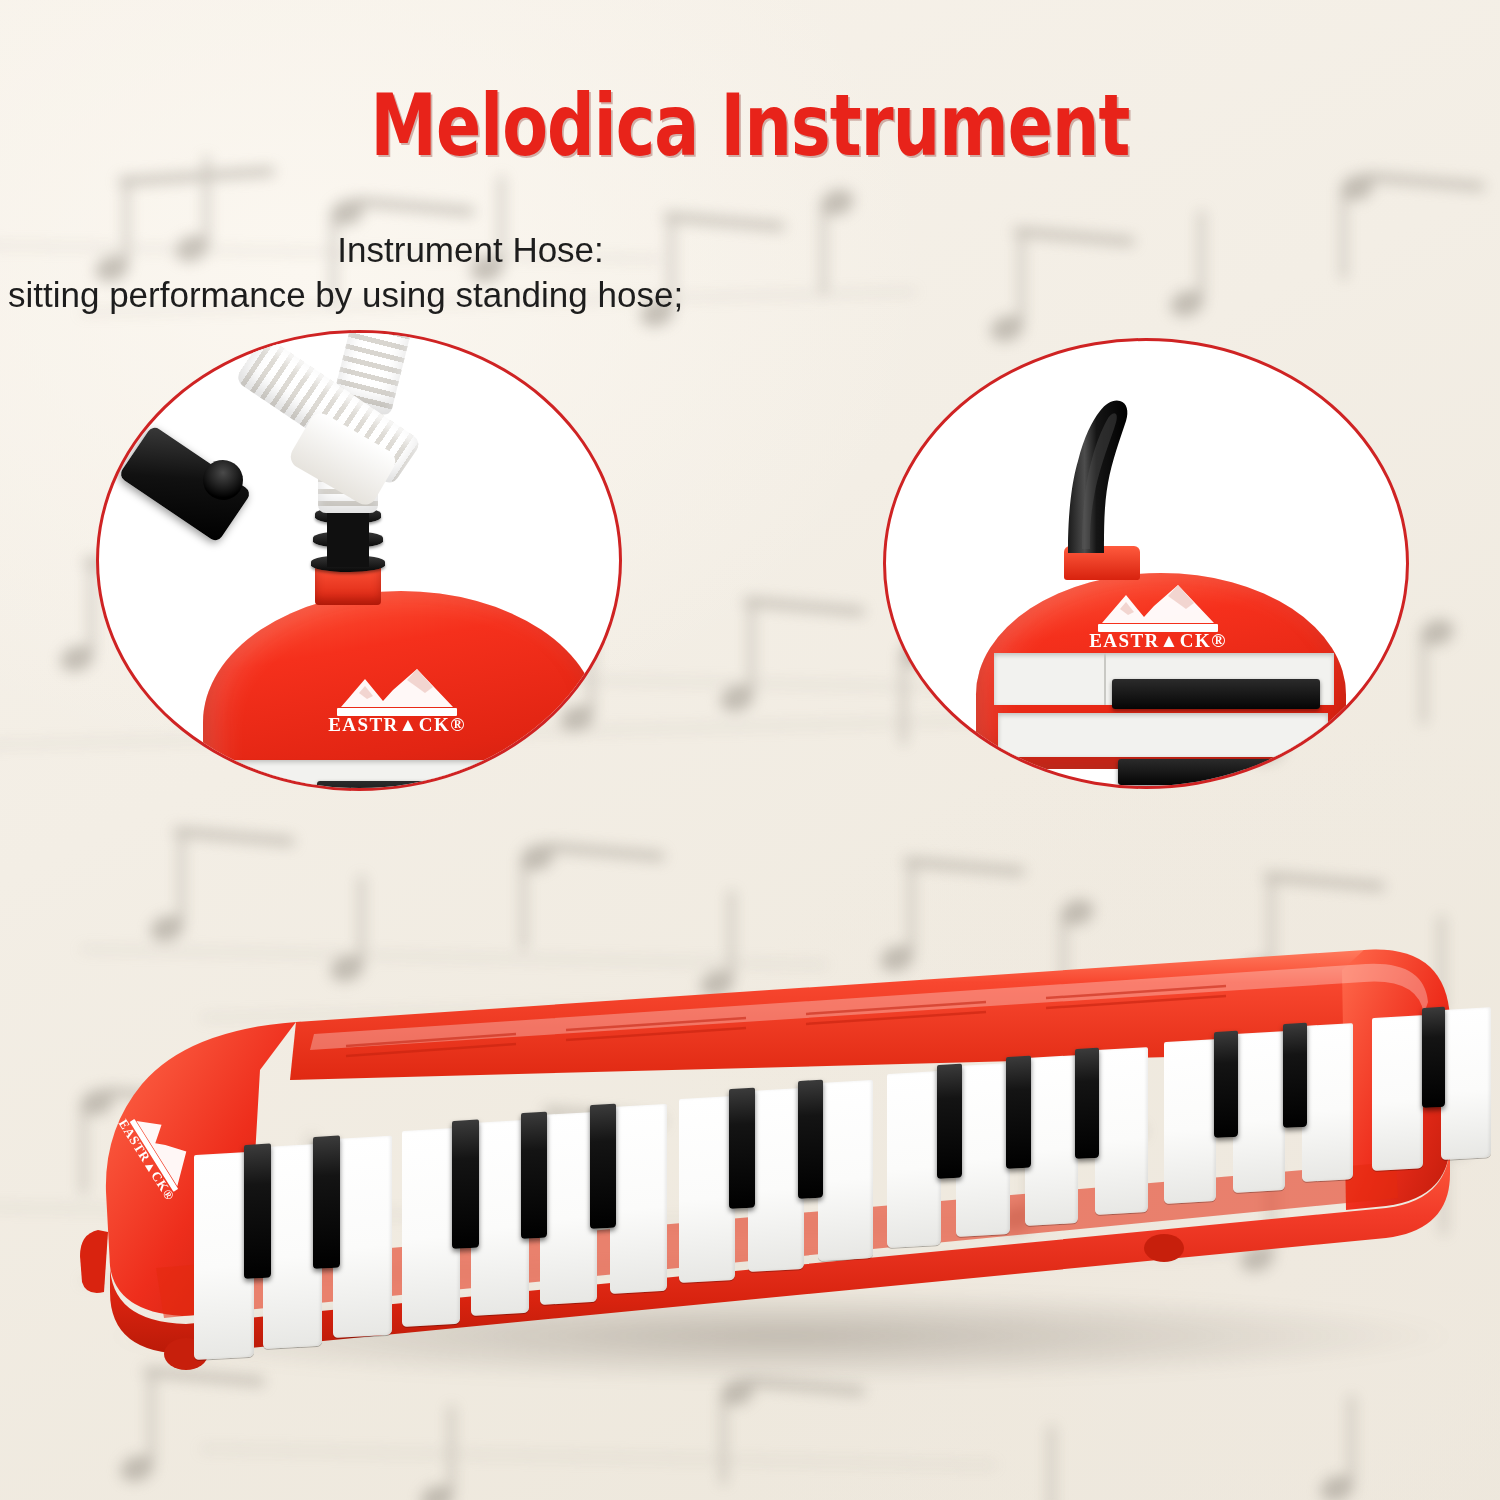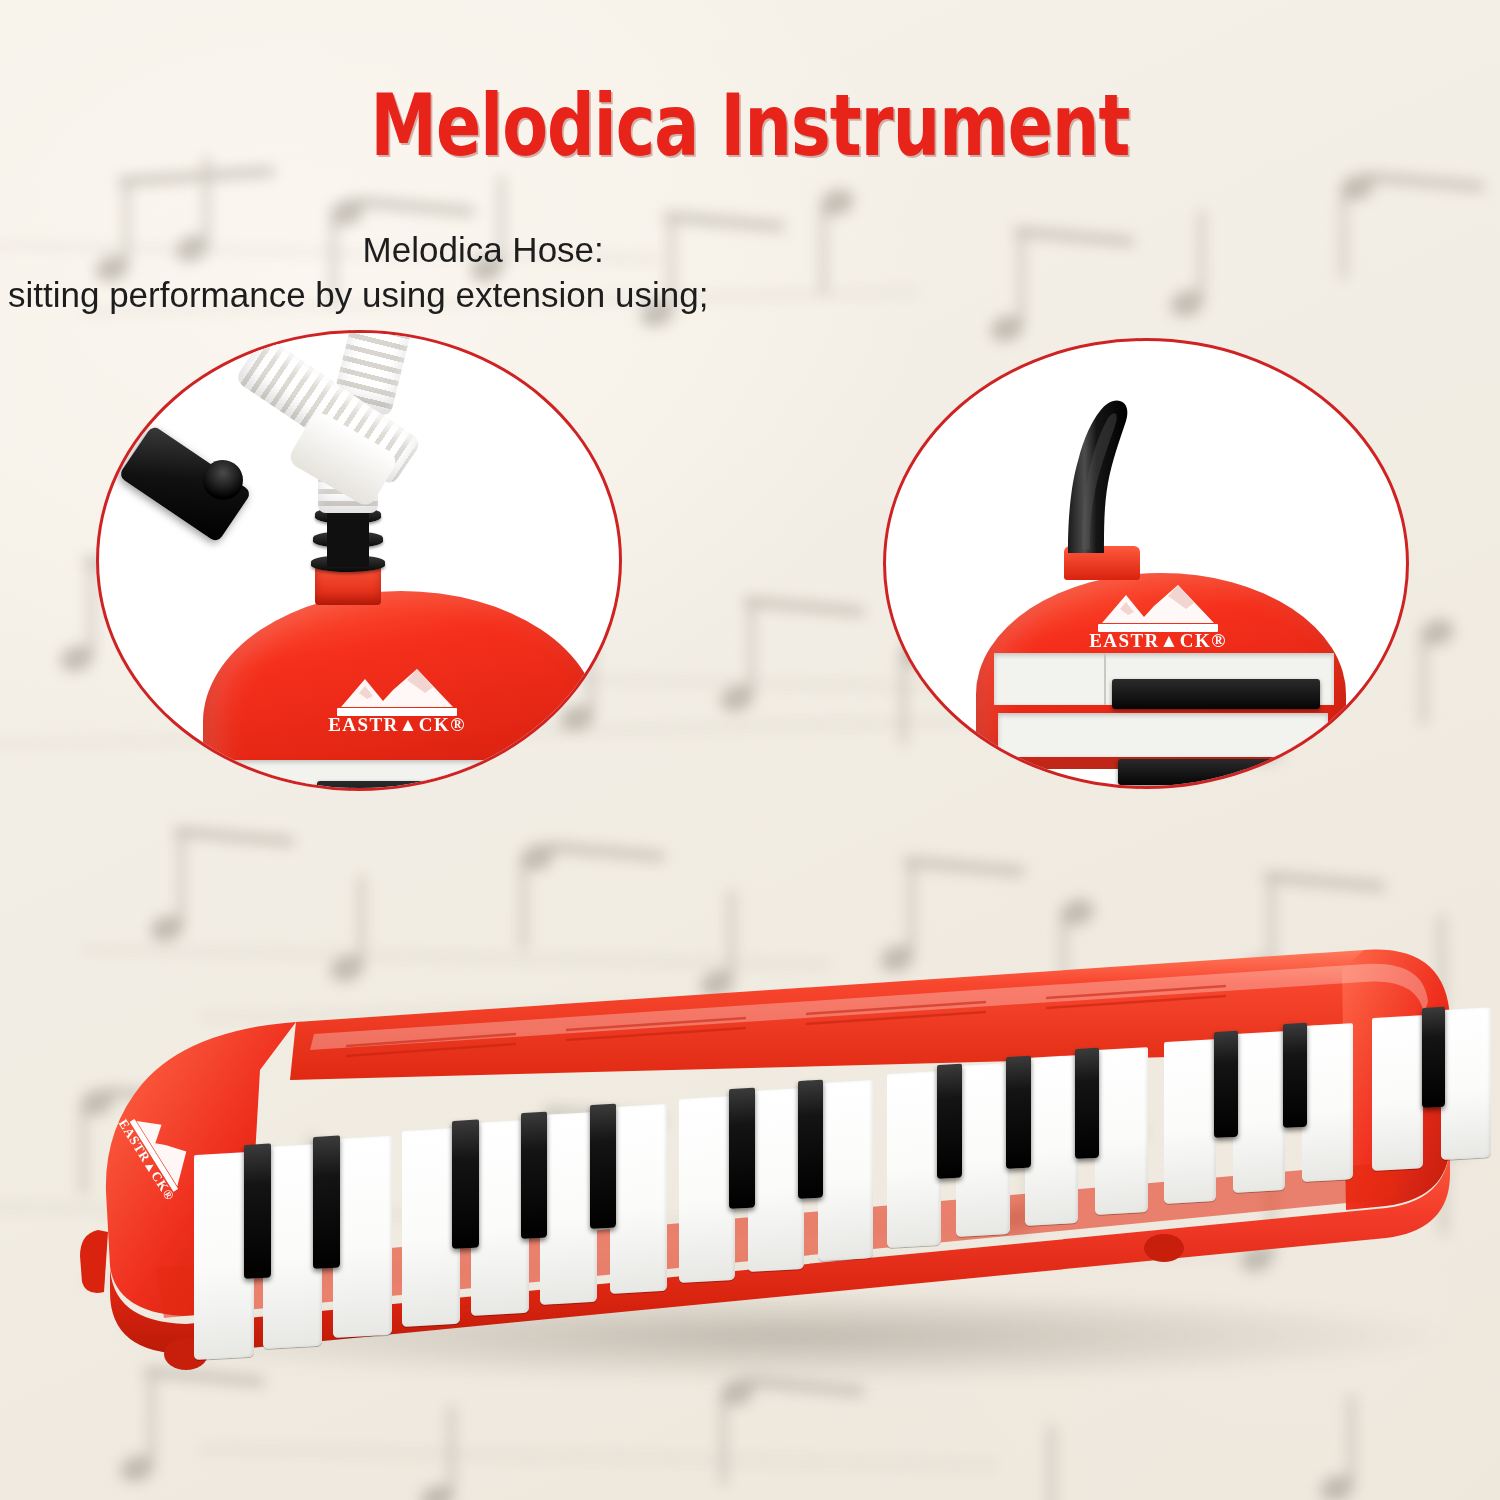--- a/index.html
+++ b/index.html
@@ -269,22 +269,22 @@
       <div class="staffline" style="left:80px;top:955px;width:748px;transform:rotate(1.2deg);"></div>
       <div class="staffline" style="left:200px;top:1005px;width:885px;transform:rotate(-1.4deg);"></div>
       <div class="staffline" style="left:-40px;top:1215px;width:1022px;transform:rotate(1.2deg);"></div>
       <div class="staffline" style="left:80px;top:1265px;width:1159px;transform:rotate(-1.4deg);"></div>
       <div class="staffline" style="left:200px;top:1455px;width:796px;transform:rotate(1.2deg);"></div>
     </div>
 
   <div class="title">Melodica Instrument</div>
 
   <div class="caption" id="cap-hose">
-    <span class="l1">Melodica Hose:</span>
-    <span class="l2">sitting performance by using extension using;</span>
+    <span class="l1">Instrument Hose:</span>
+    <span class="l2">sitting performance by using standing hose;</span>
   </div>
 
 
   <div class="inset" id="inset-left">
 
     <div class="mini-body" style="left:104px;top:258px;width:396px;height:212px;"></div>
 
     <div class="logo" style="left:222px;top:330px;width:160px;height:72px;">
       <svg viewBox="0 0 160 72" width="160" height="72" aria-hidden="true">
         <g fill="#ffffff">

